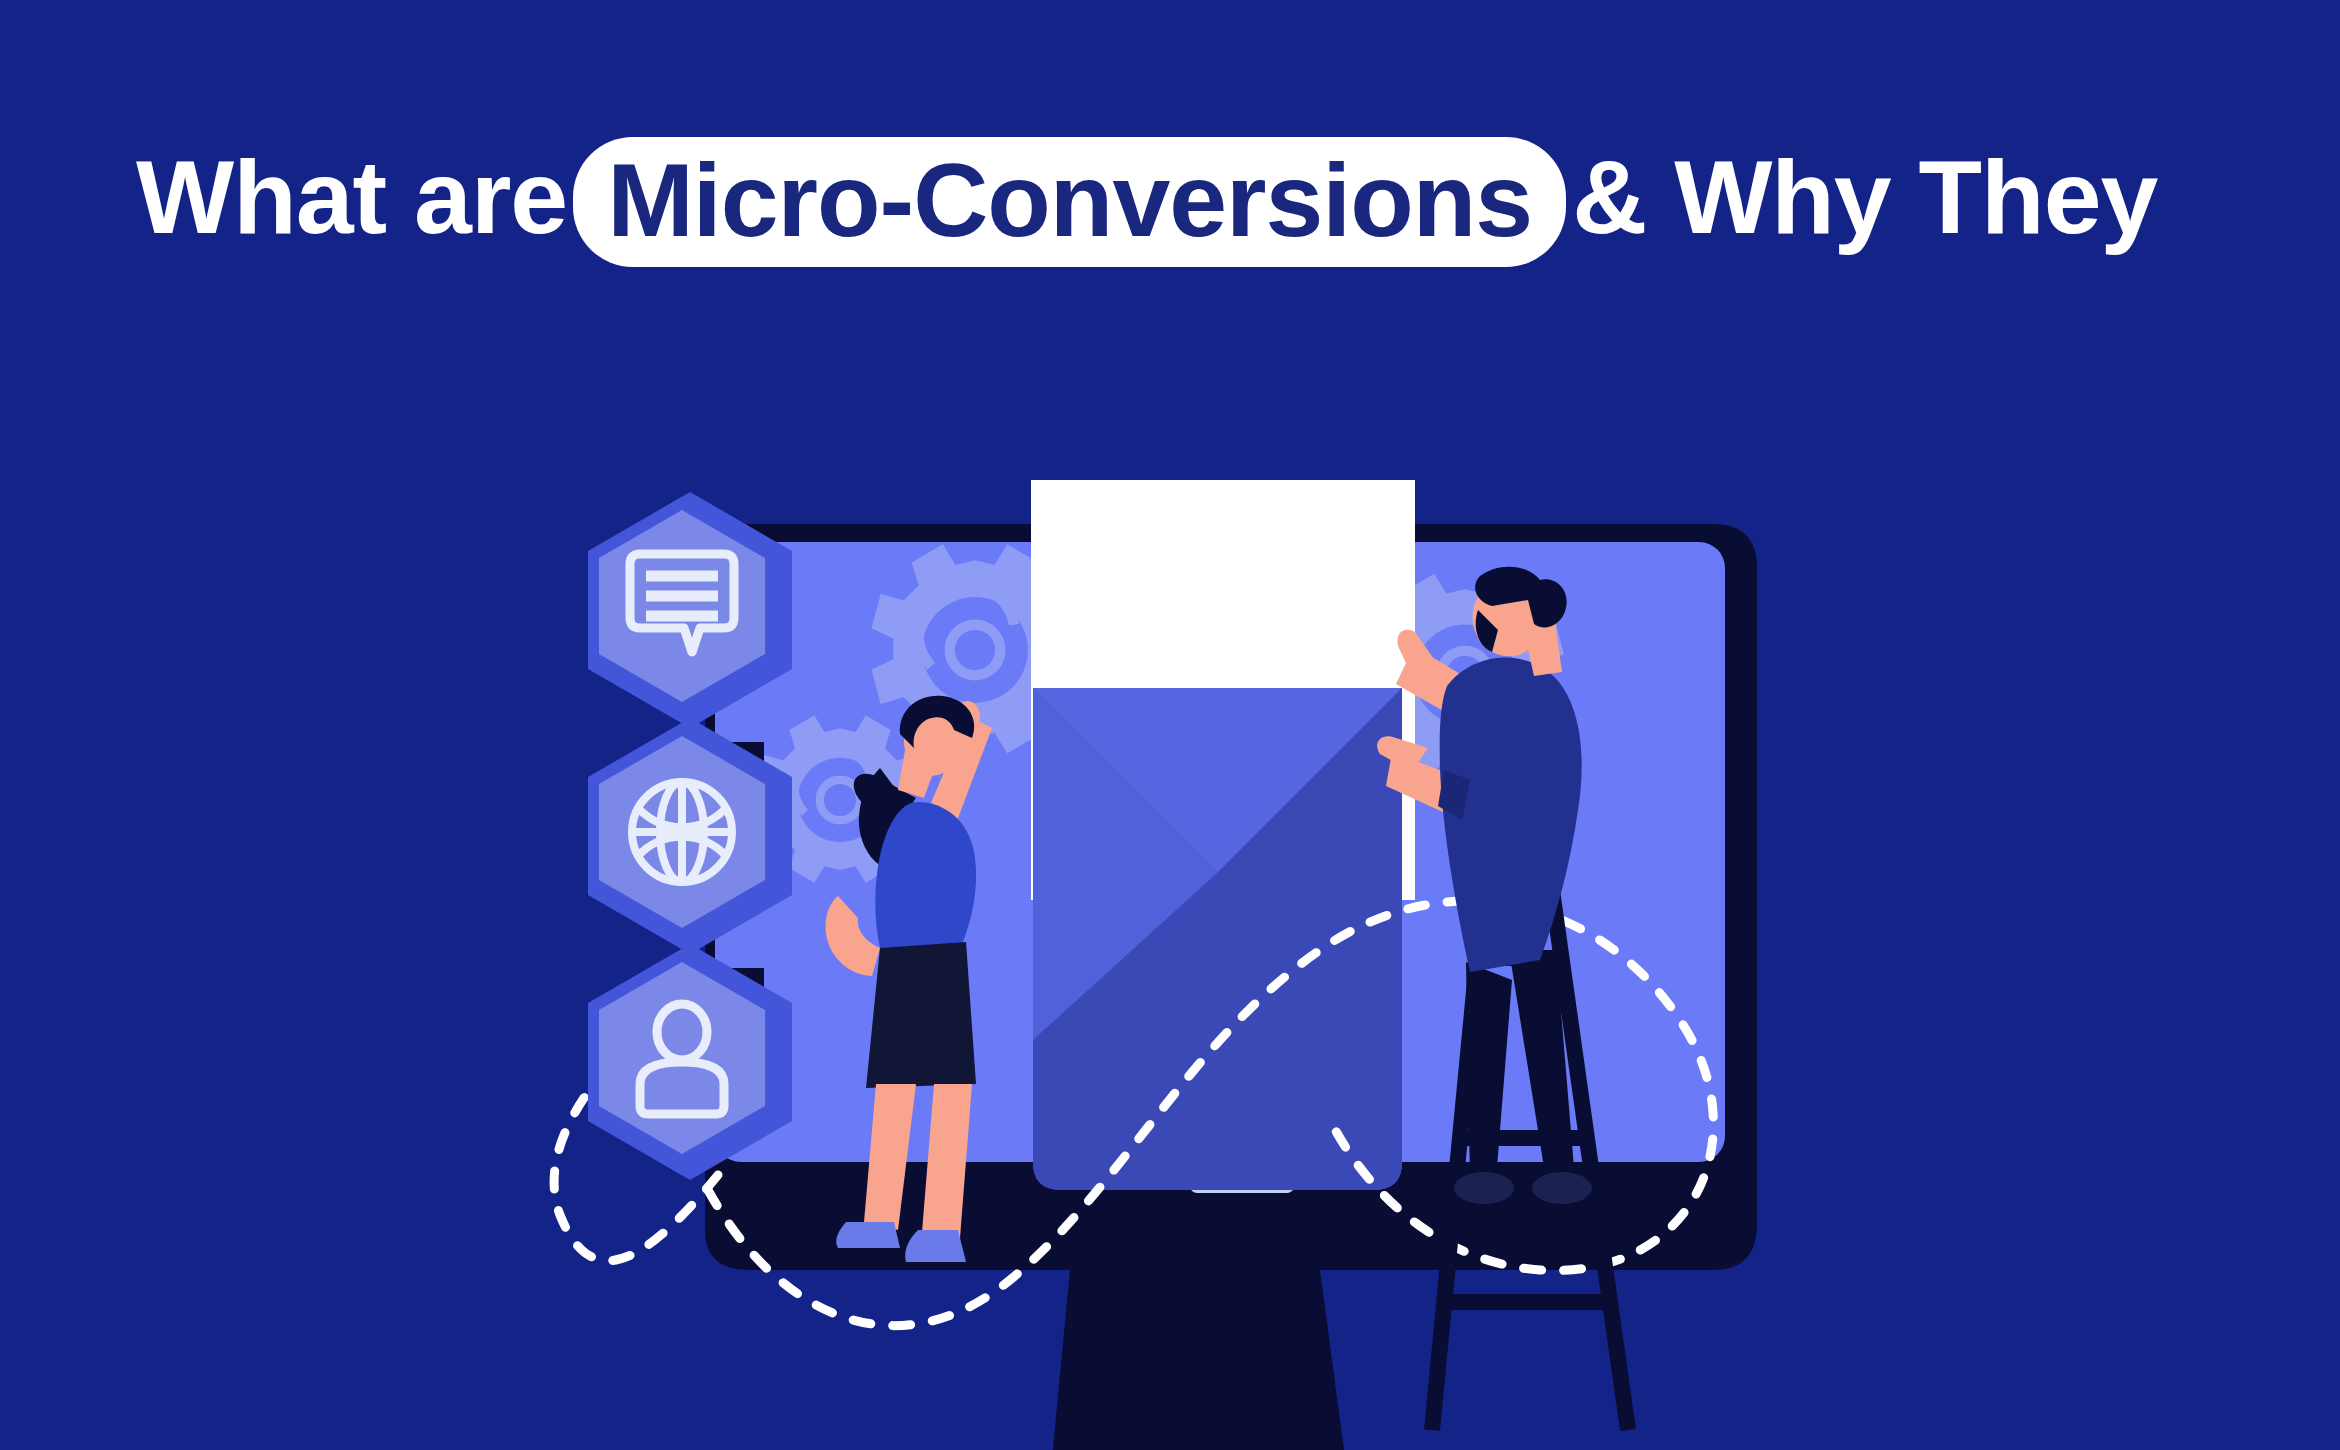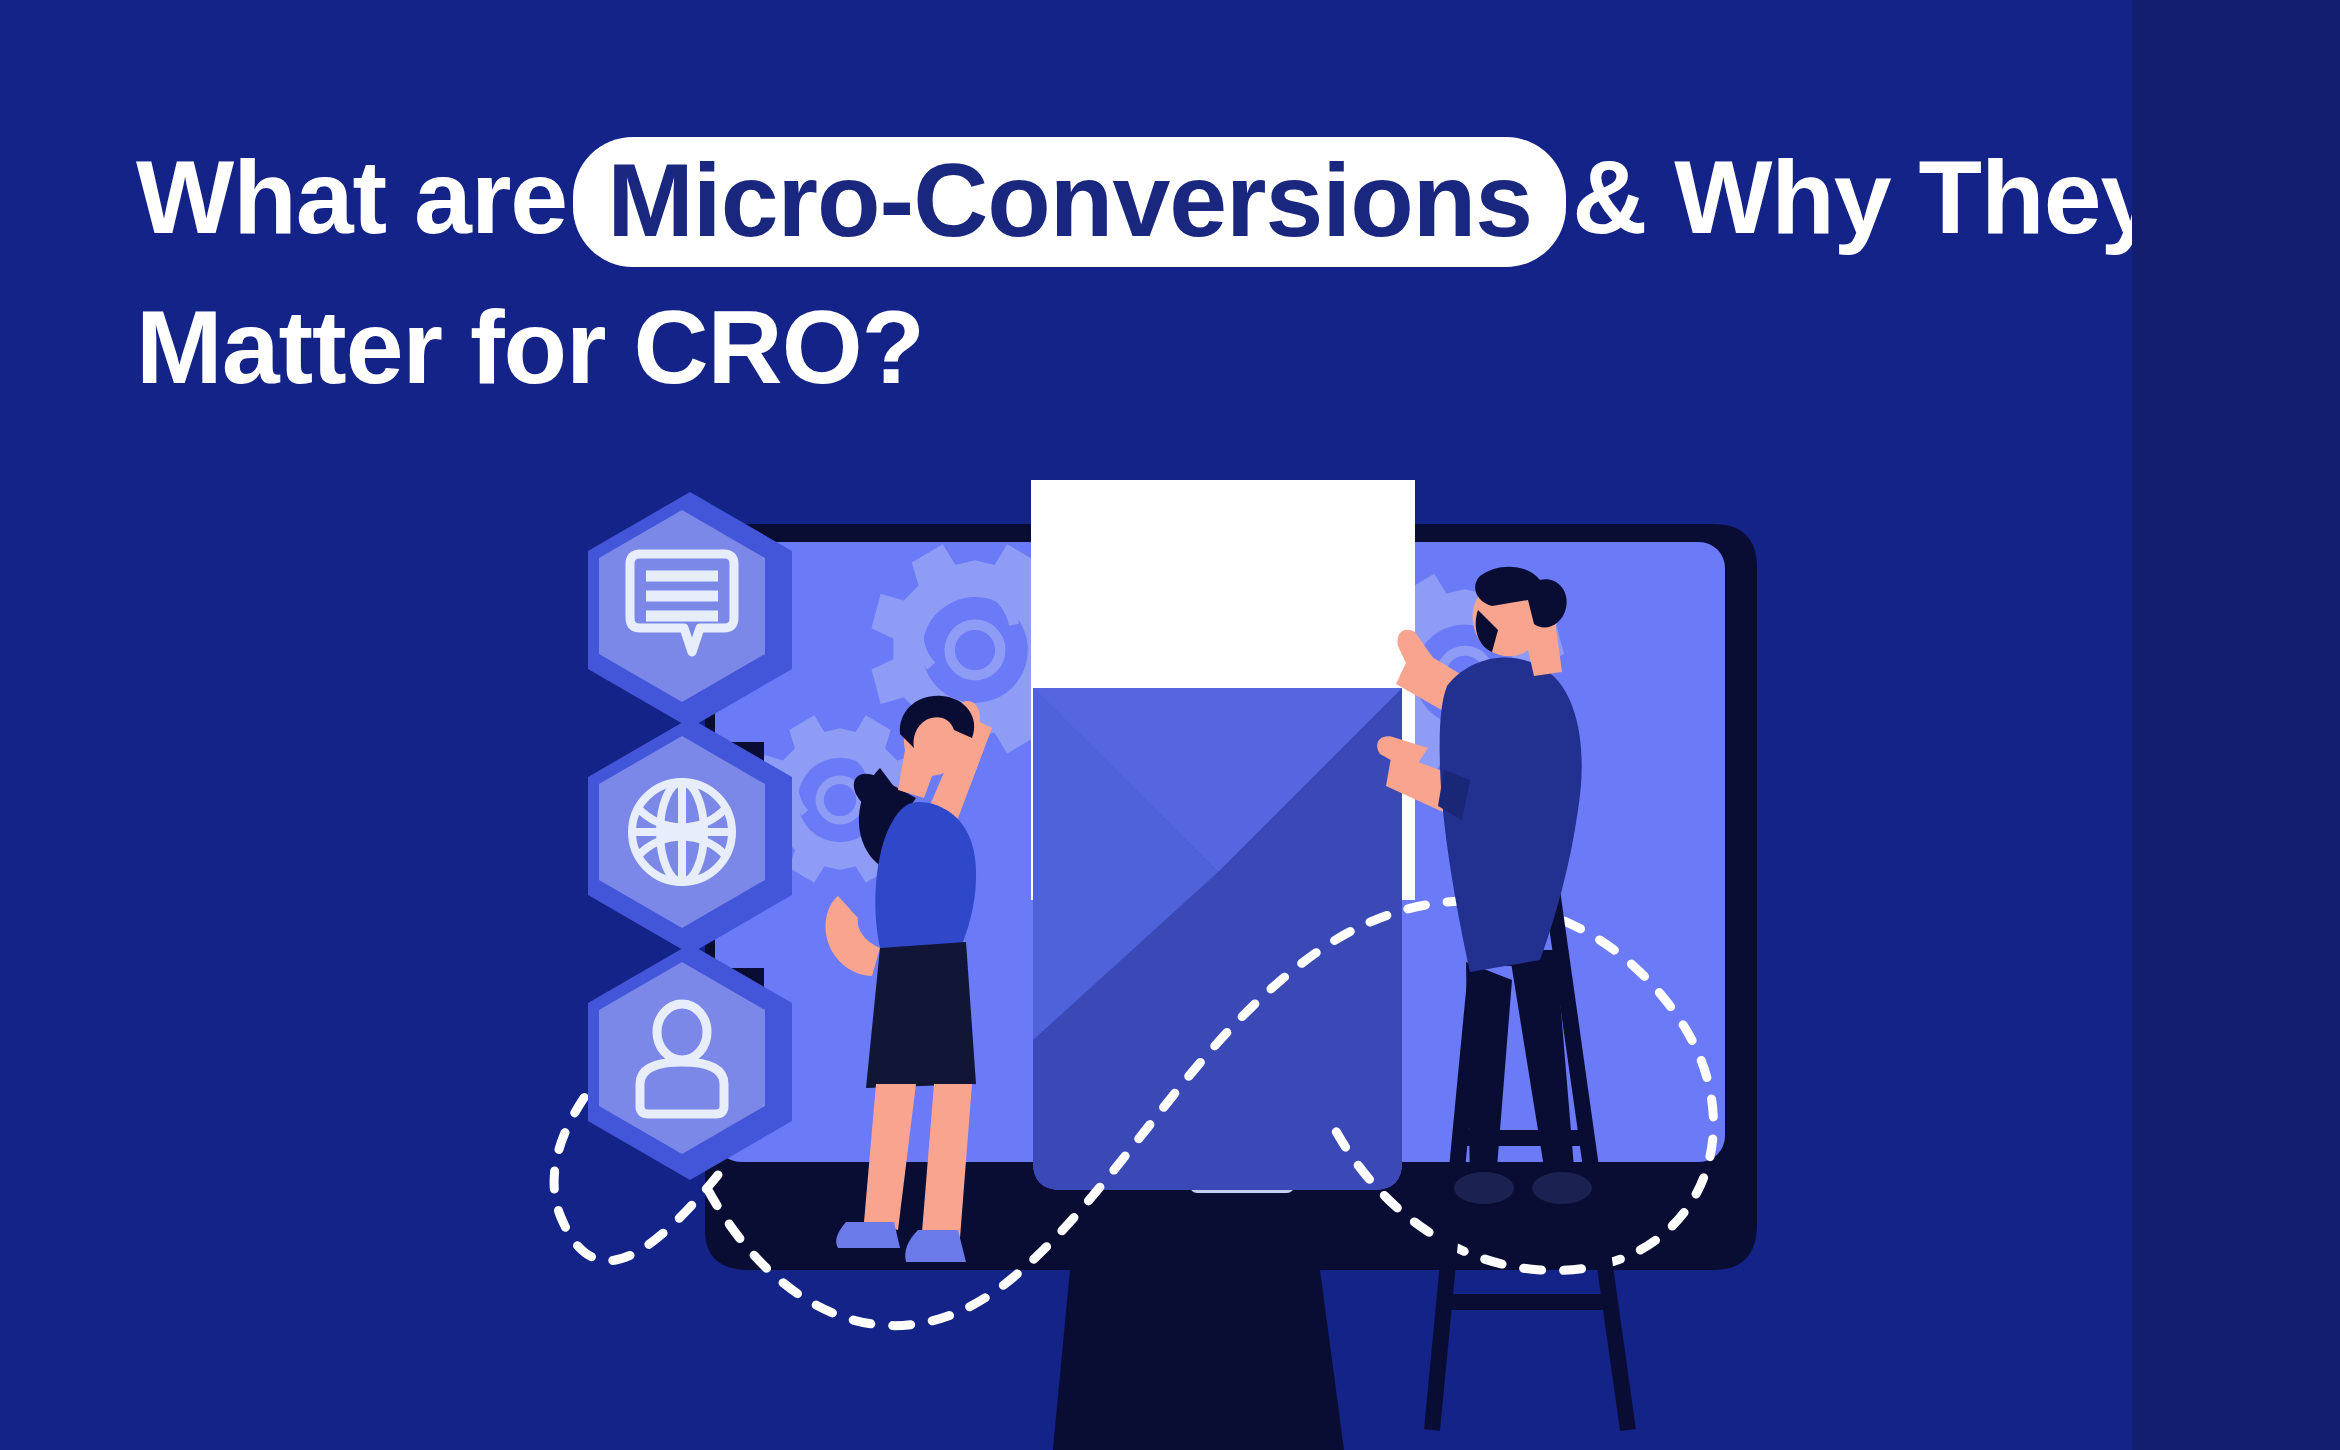--- a/index.html
+++ b/index.html
@@ -2,21 +2,21 @@
 <html><head>
 <meta charset="utf-8">
 <style>
   html, body {
     margin: 0;
     padding: 0;
     background: #131f6e;
   }
   #stage {
     position: relative;
-    width: 2132px;
+    width: 2340px;
     height: 1450px;
     background: #142388;
     overflow: hidden;
     font-family: "Liberation Sans", sans-serif;
   }
 
   
   #heading {
     position: absolute;
     left: 136px;
@@ -54,21 +54,20 @@
   }
   #illu svg { display: block; }
 </style>
 </head>
 <body>
 
 <div id="stage">
 
   <div id="heading">
     <div class="head-line"><span>What are</span><span class="pill">Micro-Conversions</span><span>&amp; Why They</span></div>
-    <div class="head-line">Matter for CRO?</div>
   </div>
 
   <div id="illu">
   <svg width="2340" height="970" viewBox="0 0 2340 970" xmlns="http://www.w3.org/2000/svg">
     <defs>
       <clipPath id="screenClip">
         <rect x="715" y="62" width="1010" height="620" rx="26" ry="26"></rect>
       </clipPath>
     </defs>
 

